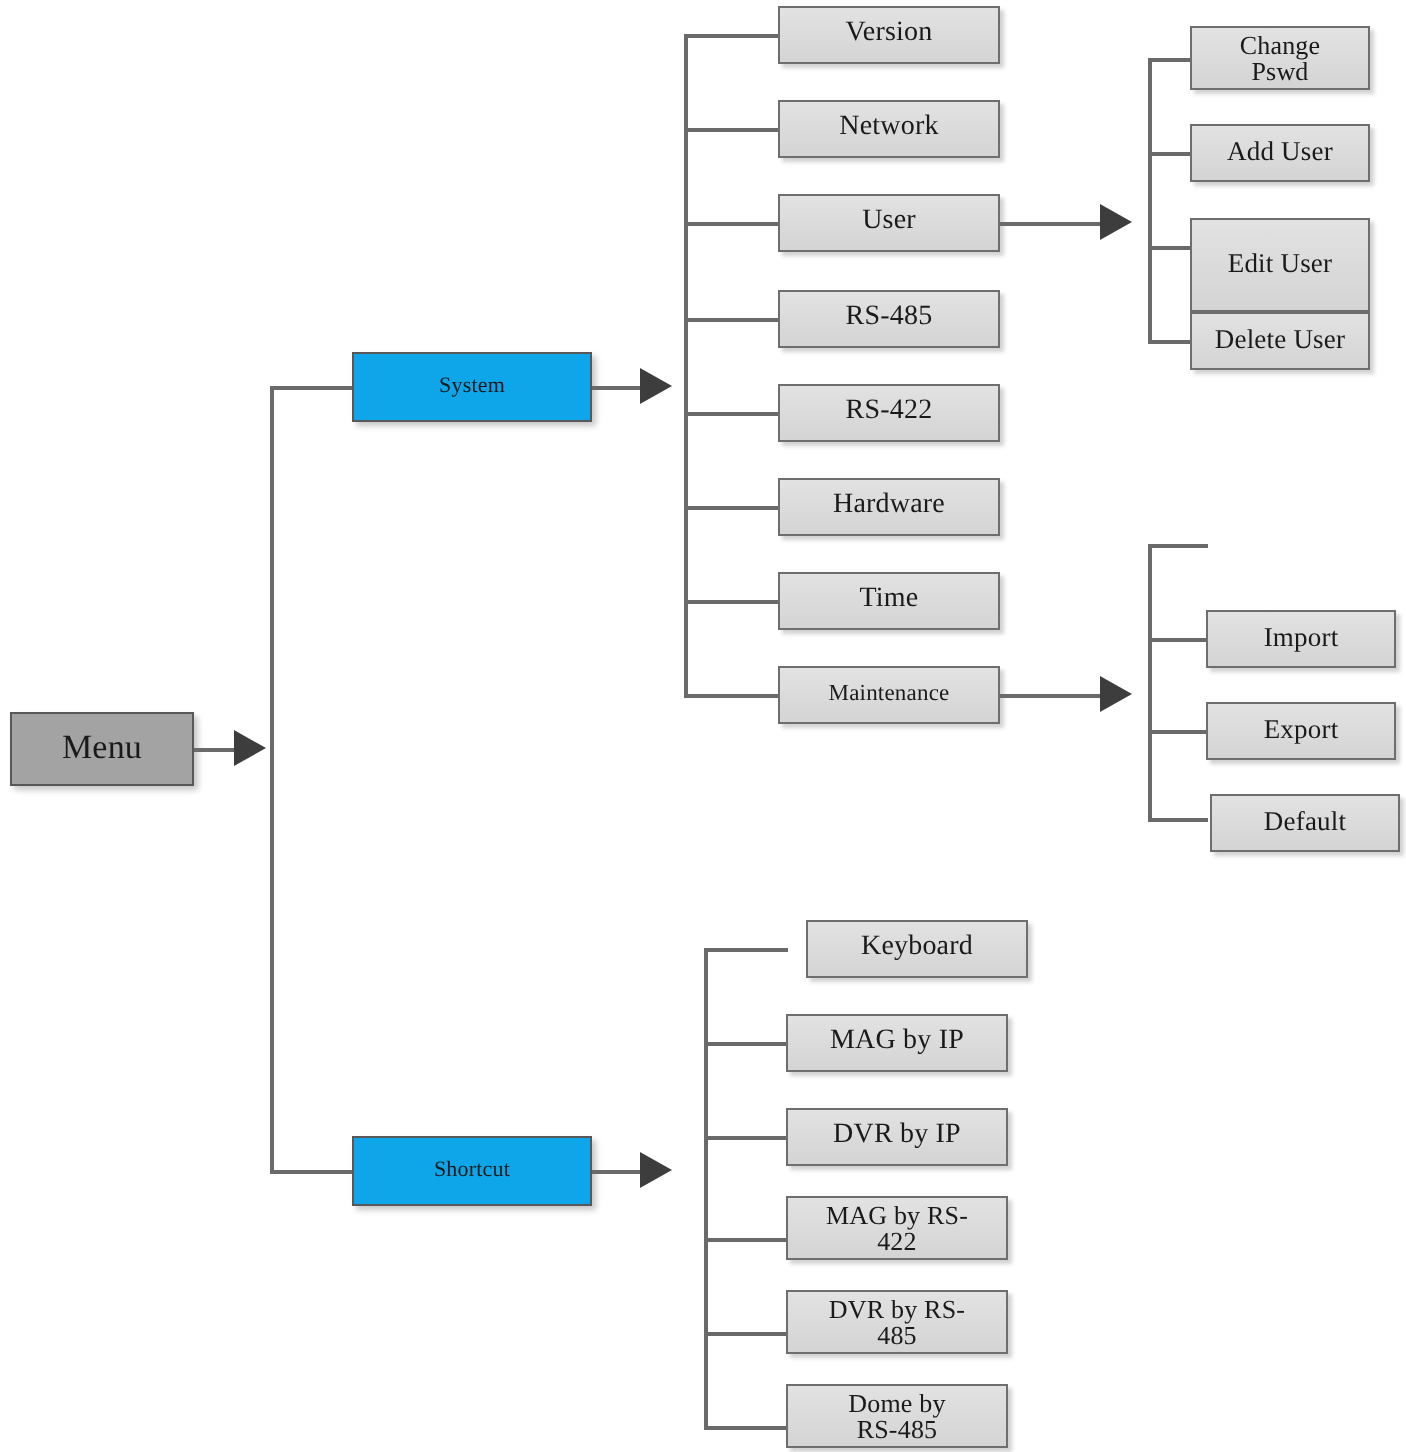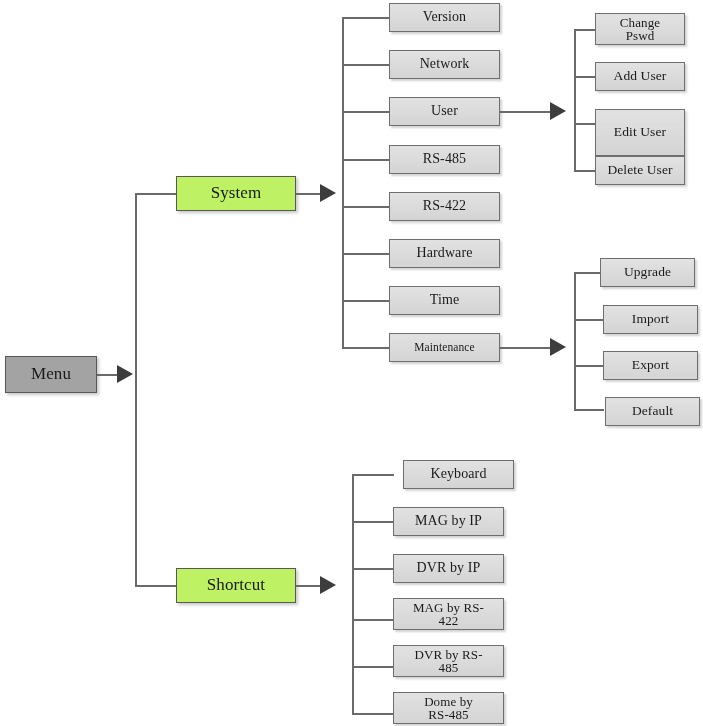--- a/index.html
+++ b/index.html
@@ -28,23 +28,23 @@
     color: #1a1a1a;
     line-height: 1.06;
     border: 1px solid #6e6e6e;
     box-shadow: 2px 2px 2px rgba(0,0,0,0.18);
     white-space: pre-line;
     letter-spacing: 0.1px;
     user-select: none;
     font-family: Liberation Serif, serif;
   }
   .node.level1 {
-    background: #bef264;
+    background: #0ea5e9;
     border: 1px solid #585858;
-    font-size: 17px;
+    font-size: 11px;
     box-shadow: 2px 2px 3px rgba(0,0,0,0.22);
   }
   .node.root {
     background: #a3a3a3;
     border: 1px solid #585858;
     font-size: 17px;
     box-shadow: 2px 2px 3px rgba(0,0,0,0.22);
   }
   .node.level2 {
     background: linear-gradient(#e2e2e2, #d4d4d4);
@@ -141,21 +141,20 @@
 
   <div class="hline" style="left:500px; top:347px; width:52px;"></div>
   <div class="arrow" style="left:550px; top:338px;"></div>
 
   <div class="vline" style="left:574px; top:272px; height:137px;"></div>
   <div class="hline" style="left:574px; top:272px; width:30px;"></div>
   <div class="hline" style="left:574px; top:319px; width:30px;"></div>
   <div class="hline" style="left:574px; top:365px; width:30px;"></div>
   <div class="hline" style="left:574px; top:409px; width:30px;"></div>
 
-  <div class="node level3" style="left:600px; top:258px; width:95px; height:29px;">Upgrade</div>
   <div class="node level3" style="left:603px; top:351px; width:95px; height:29px;">Export</div>
   <div class="node level3" style="left:603px; top:305px; width:95px; height:29px;">Import</div>
   <div class="node level3" style="left:605px; top:397px; width:95px; height:29px;">Default</div>
 
   <div class="node level1" style="left:176px; top:568px; width:120px; height:35px;">Shortcut</div>
   <div class="hline" style="left:296px; top:585px; width:26px;"></div>
   <div class="arrow" style="left:320px; top:576px;"></div>
 
   <div class="vline" style="left:352px; top:474px; height:239px;"></div>
 

